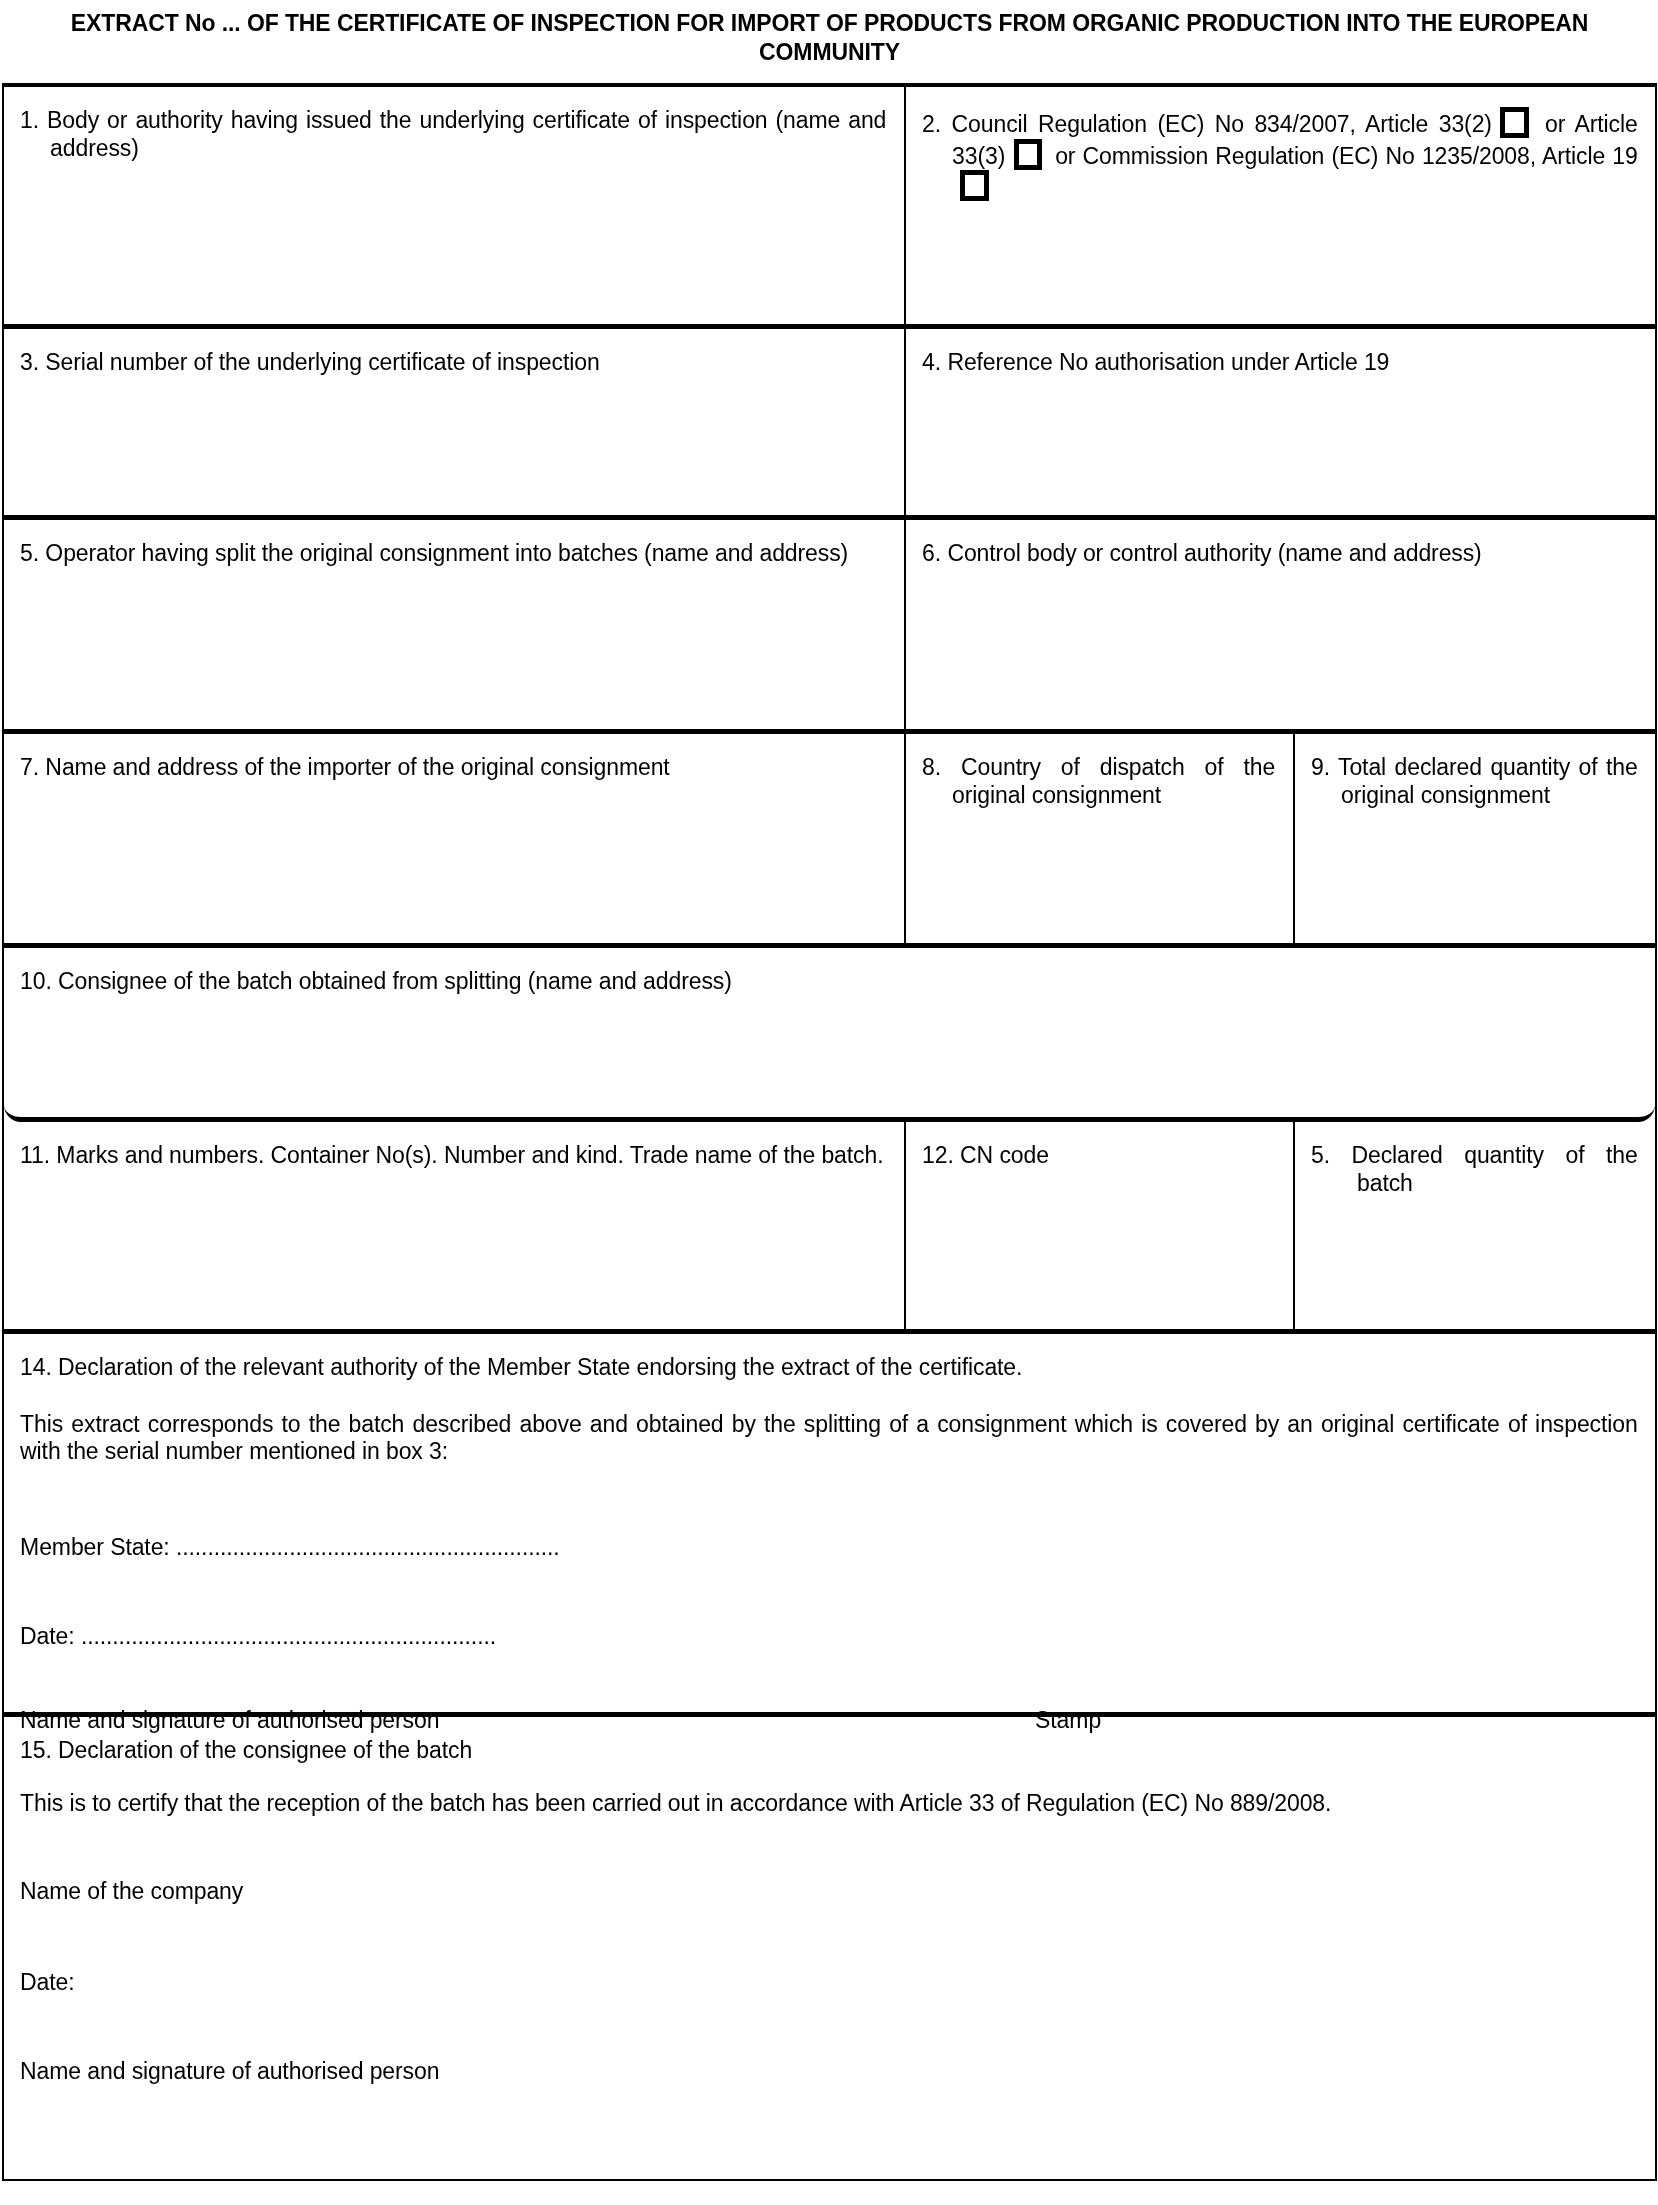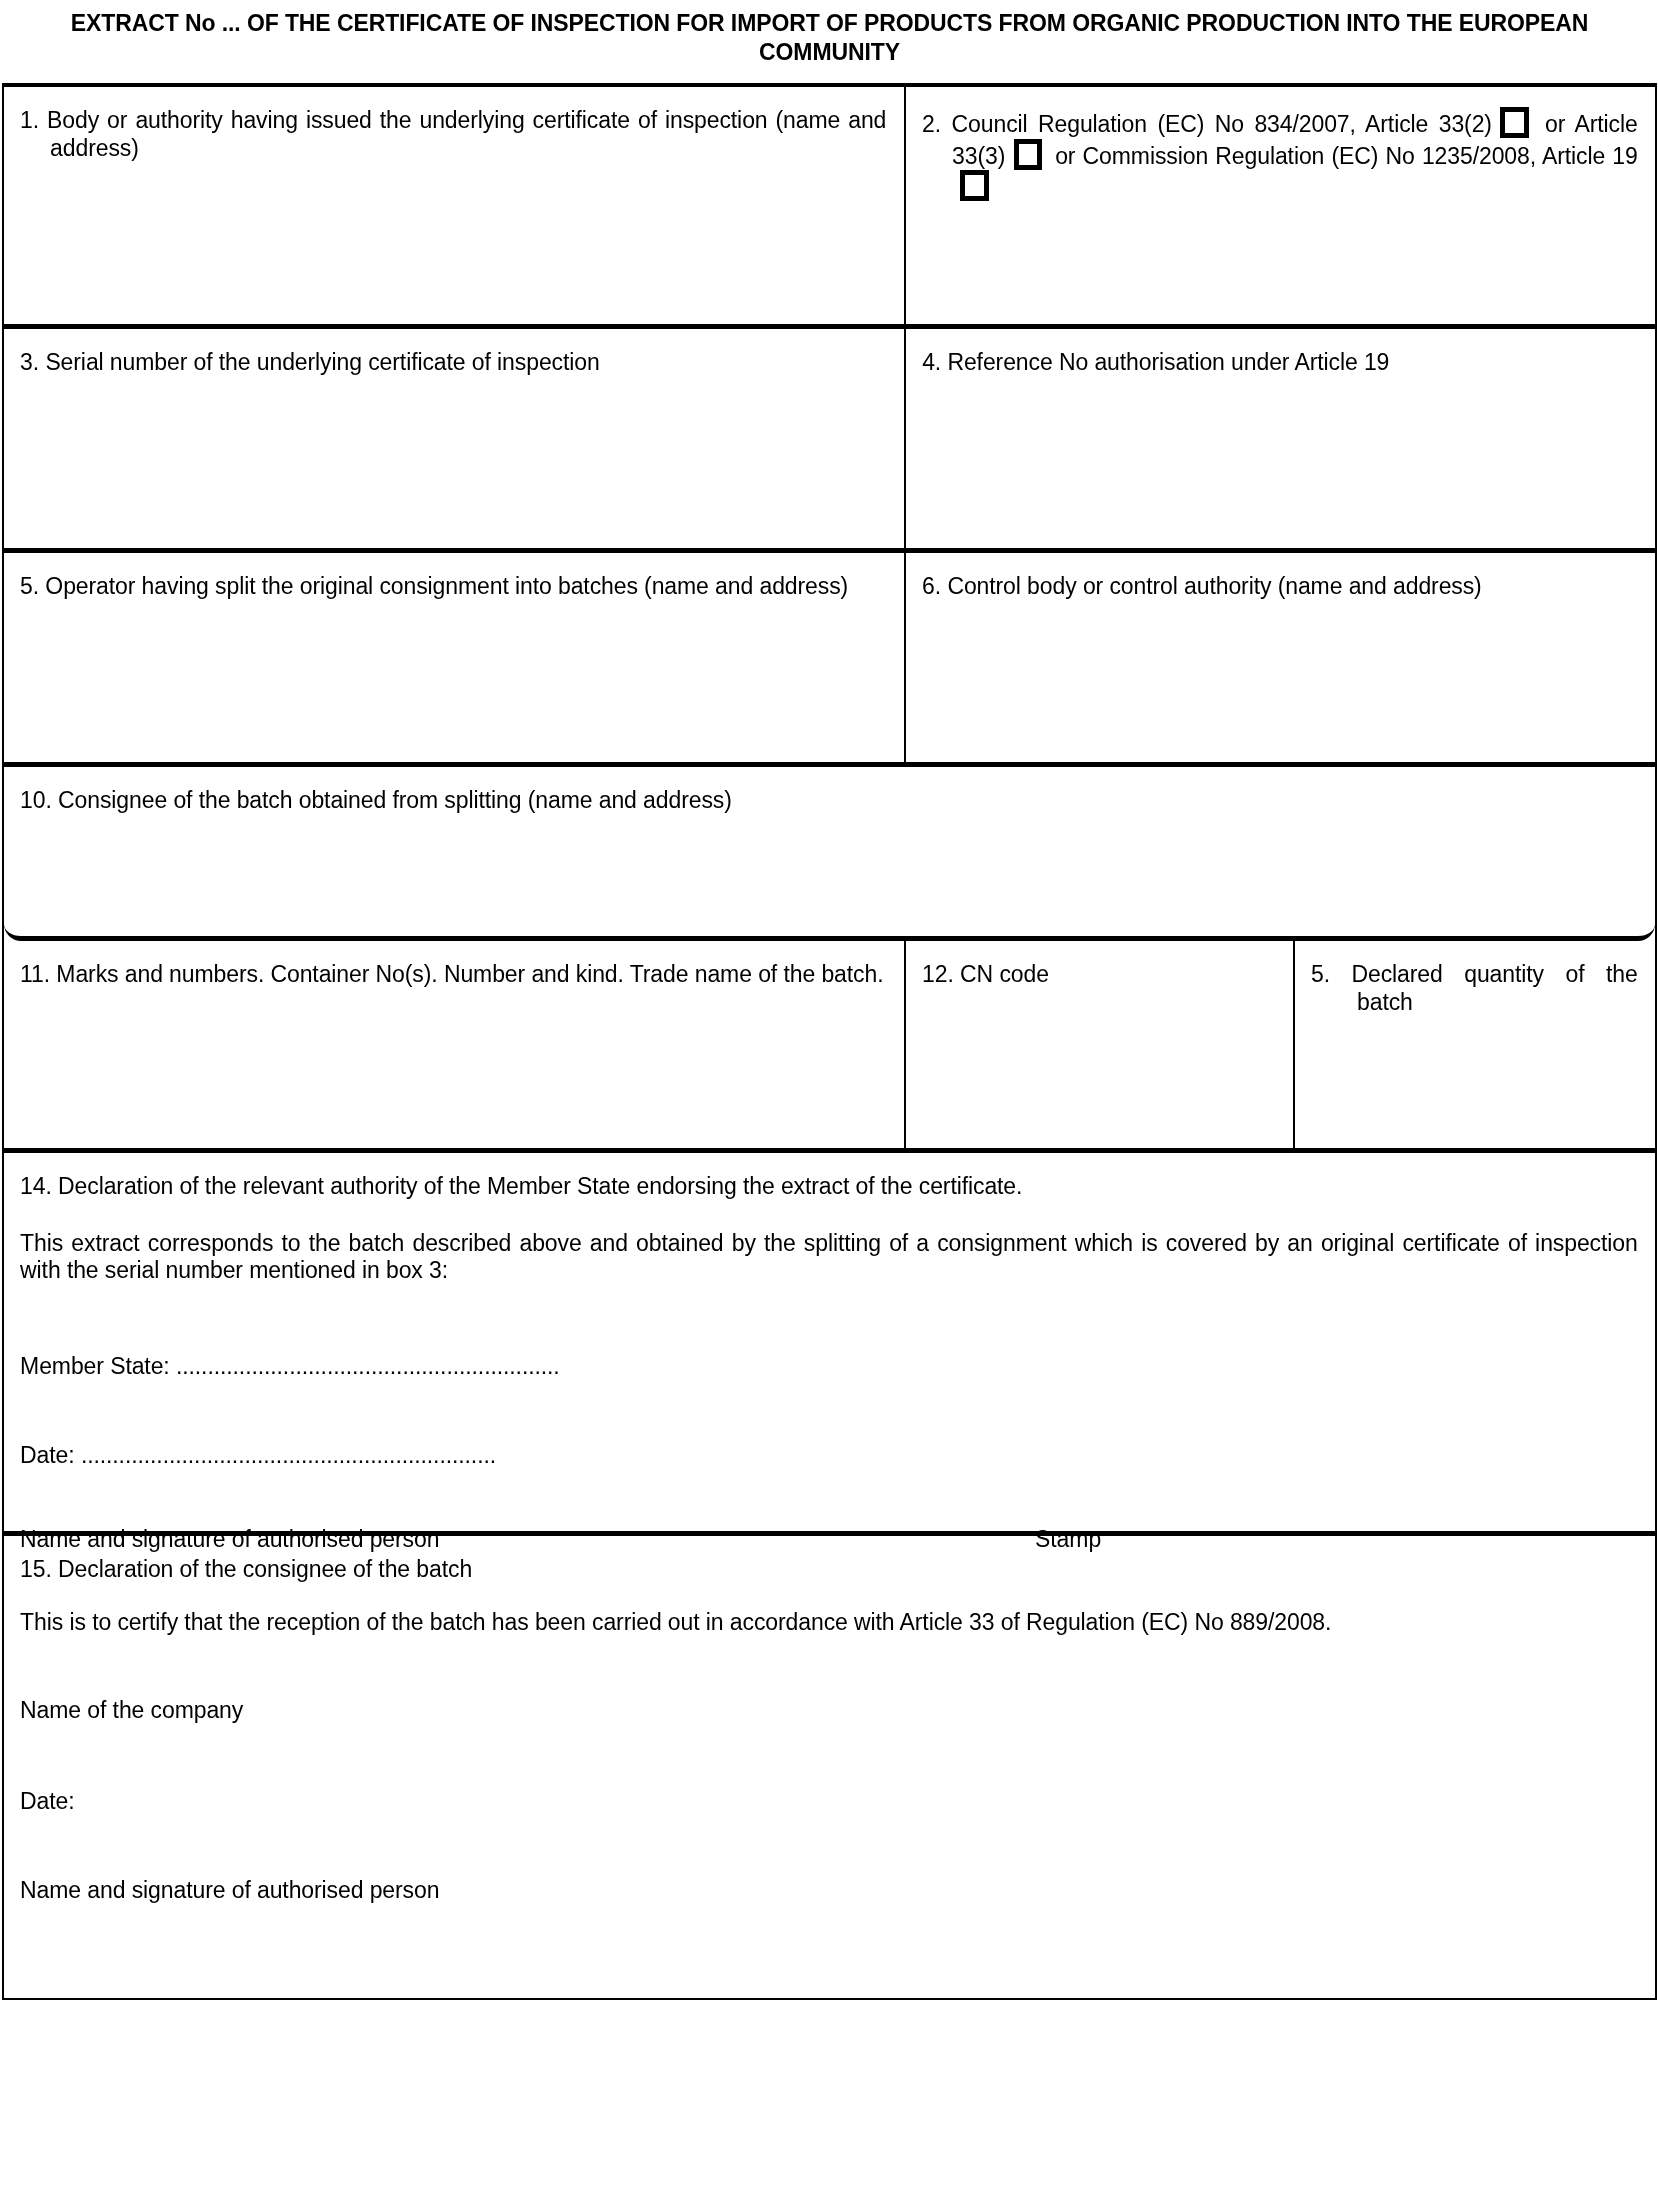--- a/index.html
+++ b/index.html
@@ -29,21 +29,21 @@
   }
   .row { display:flex; border-bottom:5.3px solid #000; box-sizing:border-box; }
   .row:last-child { border-bottom:none; }
   .cell { box-sizing:border-box; padding:20px 17.5px 0 16.3px; }
   .cell + .cell { border-left:2.3px solid #000; }
   
   .w-a1 { width:54.5%; } .w-a2 { width:45.5%; }
   .w-b1 { width:54.5%; } .w-b2 { width:23.55%; } .w-b3 { width:21.95%; }
   .w-full { width:100%; }
   
-  .r1 { height:242px; } .r2 { height:224px;justify-content:flex-end; } .r3 { height:214px; }
+  .r1 { height:242px; } .r2 { height:191px; } .r3 { height:214px; }
   .r4 { height:214px; } .r5 { height:174px;border-radius:17px; } .r6 { height:212px; }
   .r7 { height:383px; } .r8 { height:462px; }
   .label { text-align:justify; margin:0; }
   .h1 { padding-left:30px; text-indent:-30px; }
   .h2 { padding-left:46px; text-indent:-46px; }
   .cb {
     display:inline-block;
     width:18.7px; height:21px;
     border:5.8px solid #000;
     vertical-align:-5.8px;
@@ -95,20 +95,31 @@
 
     <div class="row r3">
       <div class="cell w-a1">
         <p class="label h1">5. Operator having split the original consignment into batches (name and address)</p>
       </div>
       <div class="cell w-a2">
         <p class="label h1">6. Control body or control authority (name and address)</p>
       </div>
     </div>
 
+    <div class="row r4">
+      <div class="cell w-b1">
+        <p class="label h1">7. Name and address of the importer of the original consignment</p>
+      </div>
+      <div class="cell w-b2">
+        <p class="label h1">8. Country of dispatch of the original consignment</p>
+      </div>
+      <div class="cell w-b3">
+        <p class="label h1">9. Total declared quantity of the original consignment</p>
+      </div>
+    </div>
 
     <div class="row r5">
       <div class="cell w-full">
         <p class="label h2">10. Consignee of the batch obtained from splitting (name and address)</p>
       </div>
     </div>
 
     <div class="row r6">
       <div class="cell w-b1">
         <p class="label h2">11. Marks and numbers. Container No(s). Number and kind. Trade name of the batch.</p>

